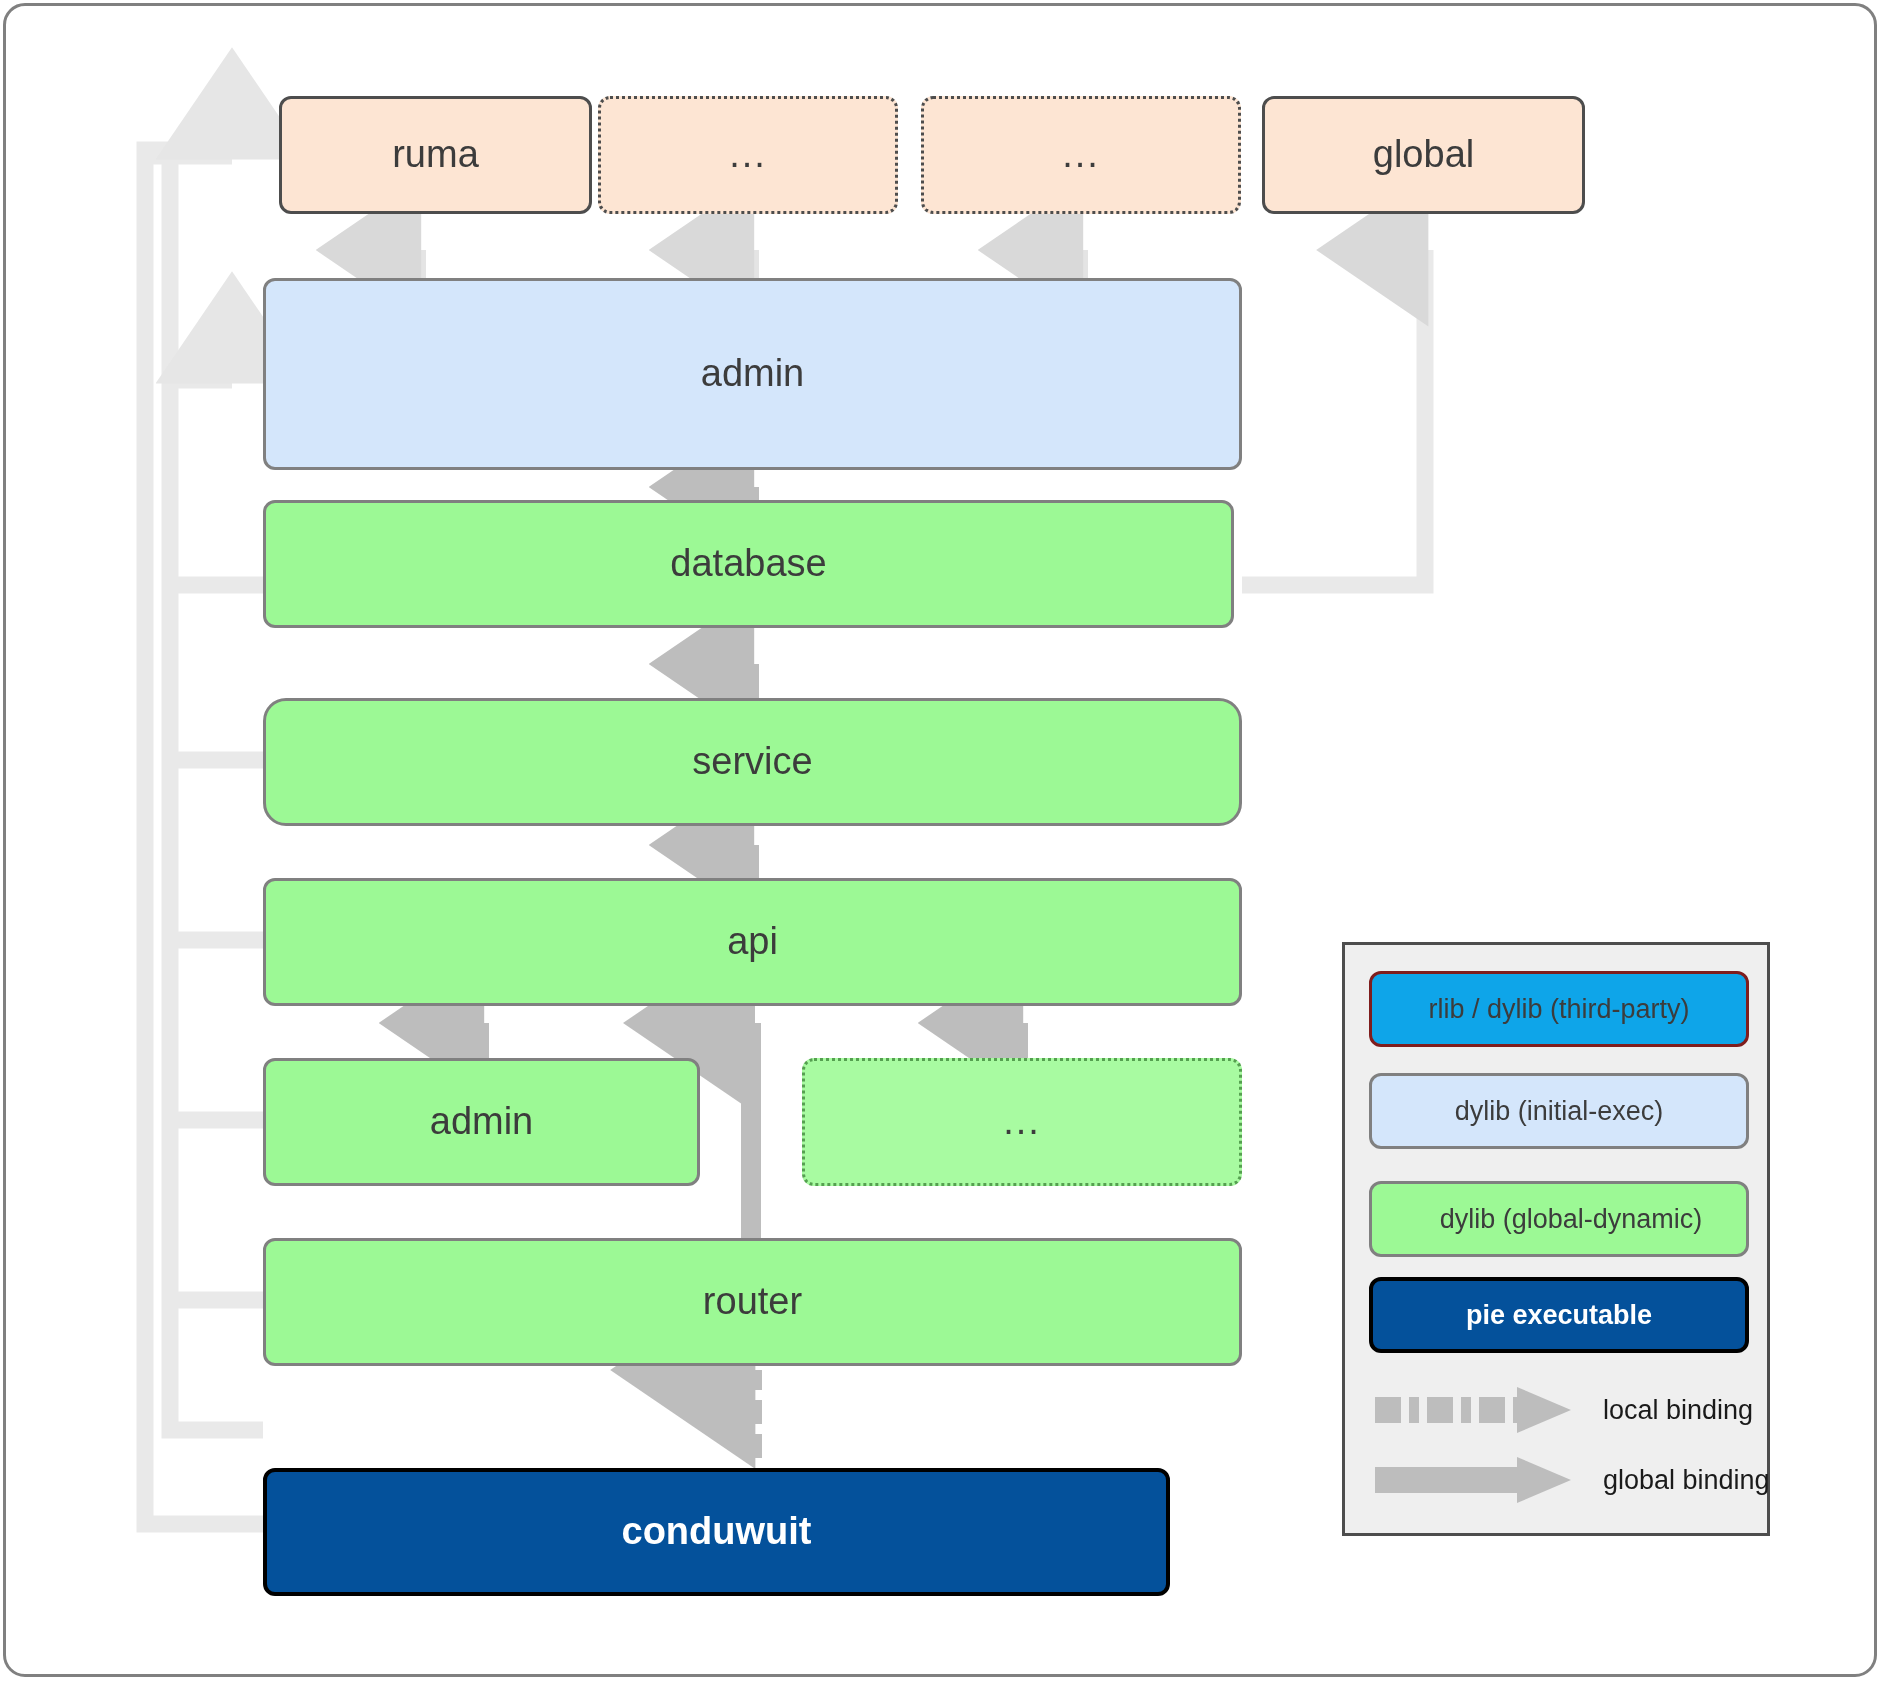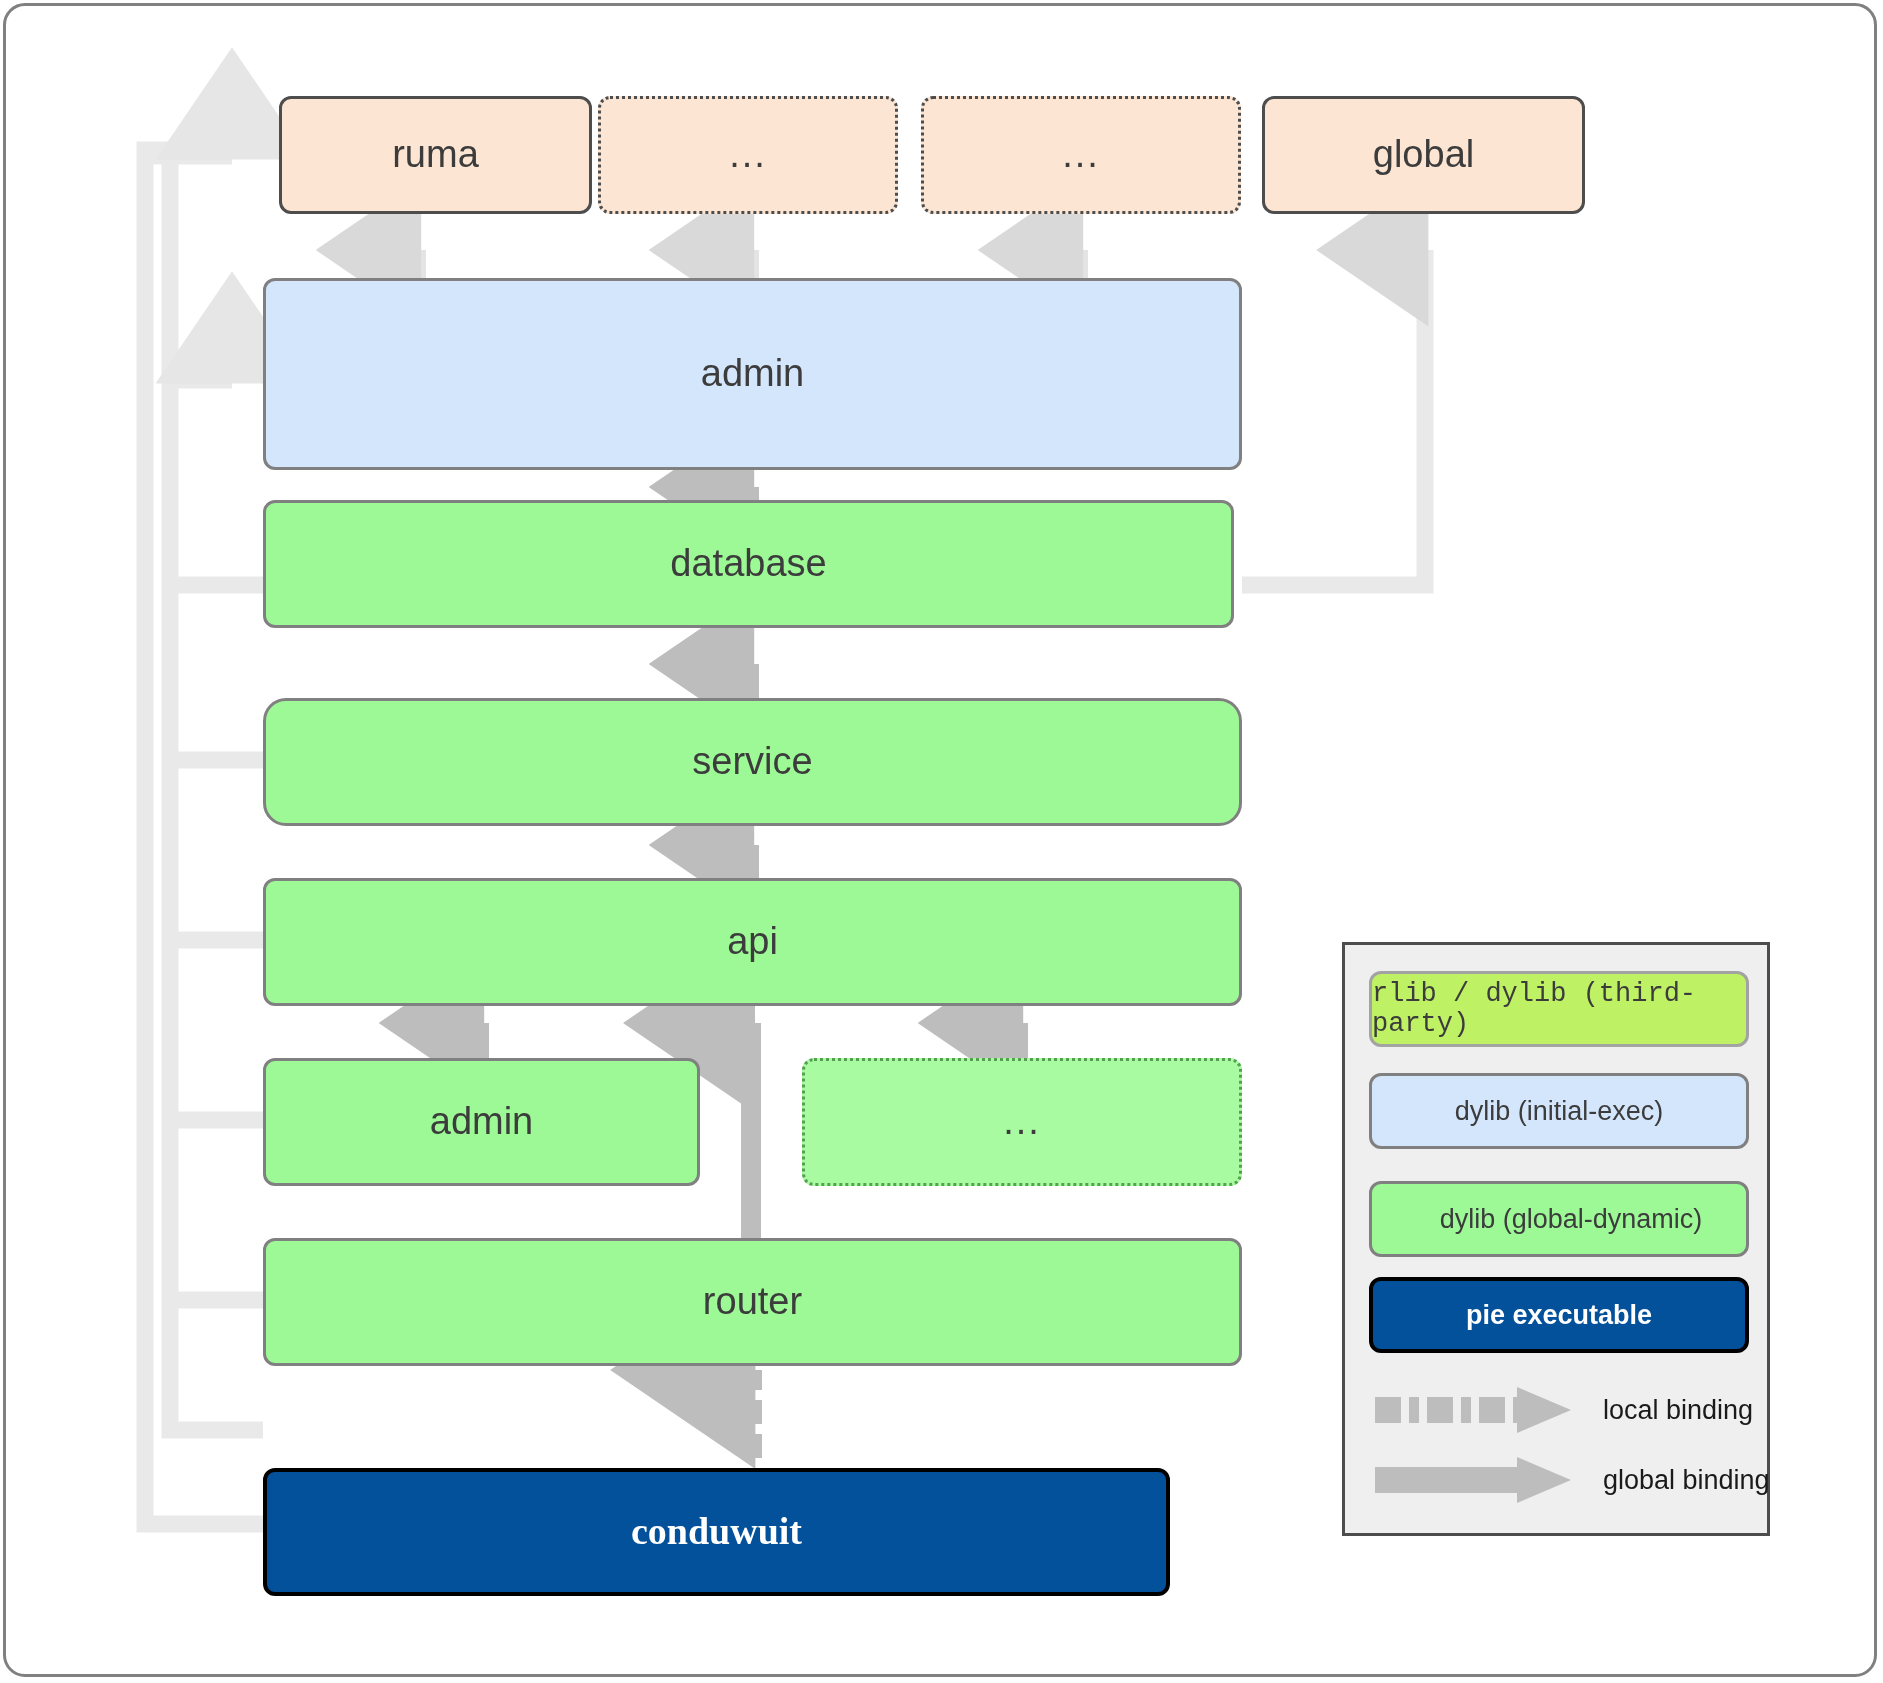--- a/index.html
+++ b/index.html
@@ -94,21 +94,21 @@
     width: 380px;
     height: 76px;
     box-sizing: border-box;
     border-radius: 12px;
     display: flex;
     align-items: center;
     justify-content: center;
     font-size: 27px;
     color: #3c3c3c;
   }
-  .lg-chip.third { background:#bef264; border:3px solid #a3a3a3;font-family:Liberation Mono, monospace; }
+  .lg-chip.third { background:#0ea5e9; border:3px solid #7f1d1d; }
   .lg-chip.initexec { background:#d4e6fb; border:3px solid #808080; }
   .lg-chip.globaldyn { background:#9cf995; border:3px solid #808080; }
   .lg-chip.pie { background:#04519b; border:4px solid #000000; color:#fff; font-weight:bold; }
 
   .lg-row-label {
     position: absolute;
     font-size: 27px;
     color: #1a1a1a;
     white-space: nowrap;
   }
@@ -229,21 +229,21 @@
   </div>
 
   <div class="node globaldyn ellipsis" style="left:802px; top:1058px; width:440px; height:128px;">
     <span class="dots">...</span>
   </div>
 
   <div class="node globaldyn" style="left:263px; top:1238px; width:979px; height:128px;">
     <span>router</span>
   </div>
 
-  <div class="node pie" style="left:263px; top:1468px; width:907px; height:128px;font-family:Liberation Serif, serif;">
+  <div class="node pie" style="left:263px; top:1468px; width:907px; height:128px;">
     <span>conduwuit</span>
   </div>
 
   <div id="legend">
 
     <div class="lg-chip third" style="top:26px;">
       <span>rlib / dylib (third-party)</span>
     </div>
 
     <div class="lg-chip initexec" style="top:128px;">

